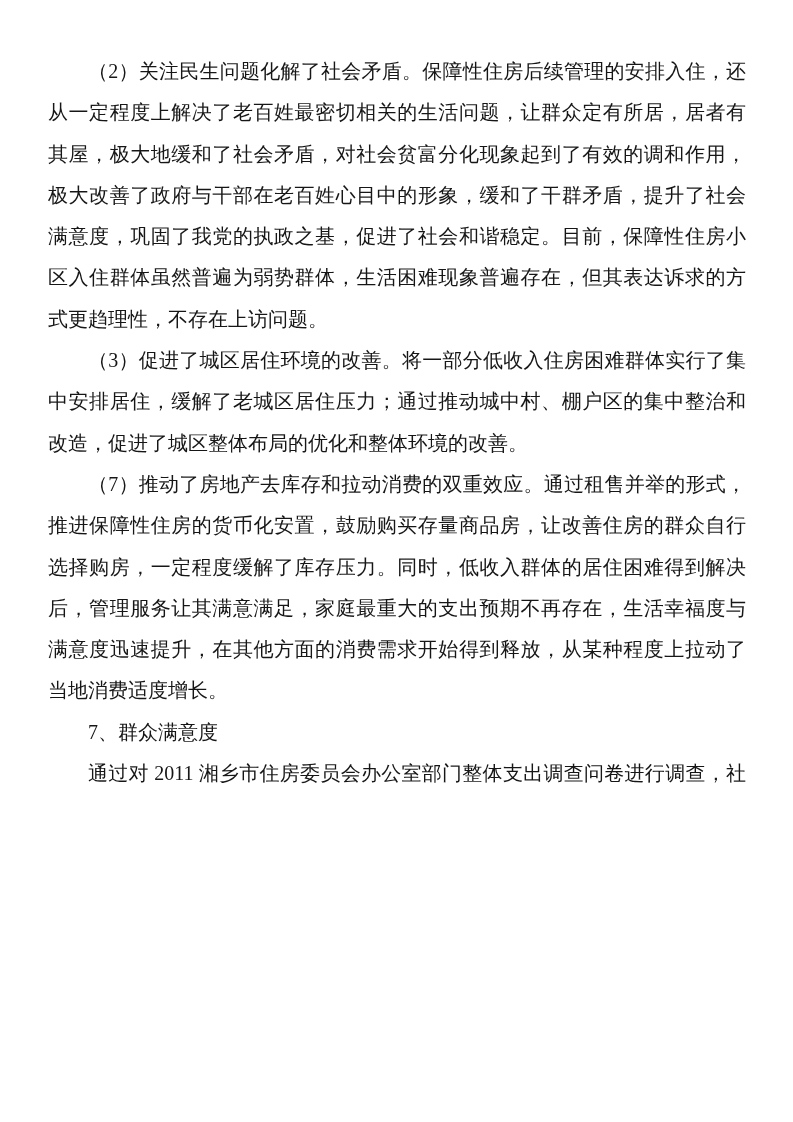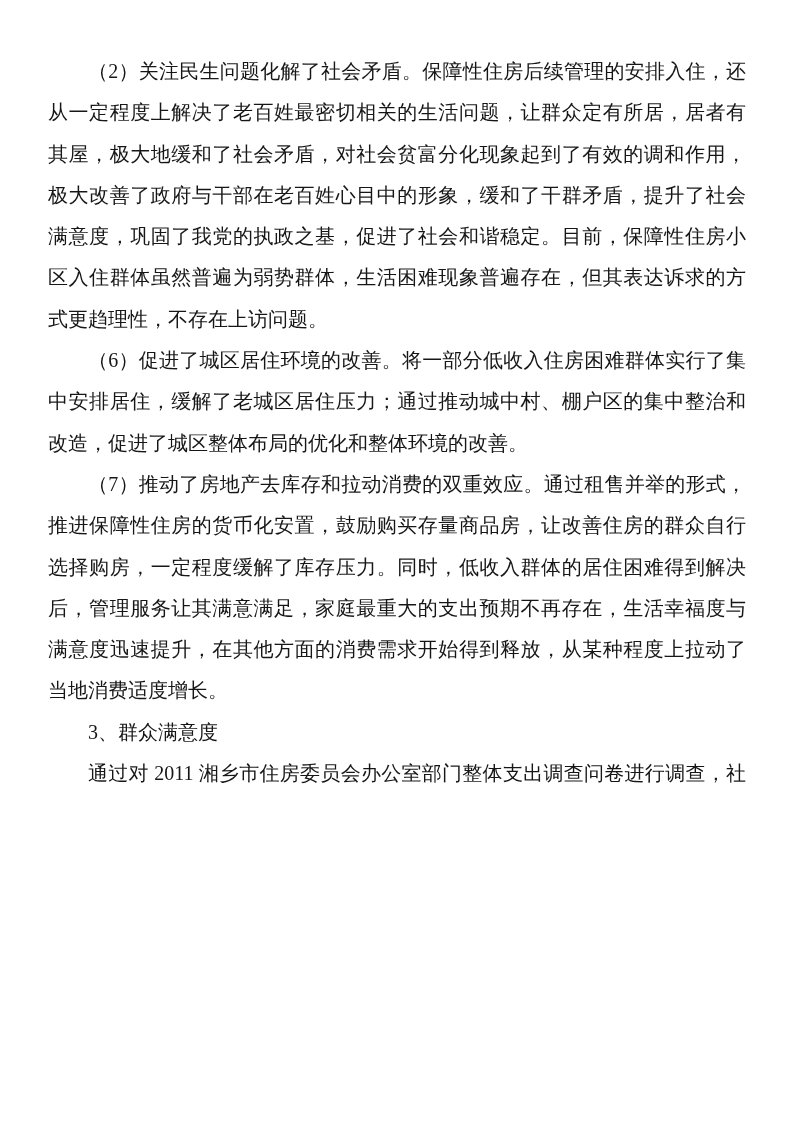--- a/index.html
+++ b/index.html
@@ -36,18 +36,18 @@
   .content p.heading {
     text-align: left;
   }
 </style>
 </head>
 <body>
 
 <div class="page">
   <div class="content">
     <p>（2）关注民生问题化解了社会矛盾。保障性住房后续管理的安排入住，还从一定程度上解决了老百姓最密切相关的生活问题，让群众定有所居，居者有其屋，极大地缓和了社会矛盾，对社会贫富分化现象起到了有效的调和作用，极大改善了政府与干部在老百姓心目中的形象，缓和了干群矛盾，提升了社会满意度，巩固了我党的执政之基，促进了社会和谐稳定。目前，保障性住房小区入住群体虽然普遍为弱势群体，生活困难现象普遍存在，但其表达诉求的方式更趋理性，不存在上访问题。</p>
-    <p>（6）促进了城区居住环境的改善。将一部分低收入住房困难群体实行了集中安排居住，缓解了老城区居住压力；通过推动城中村、棚户区的集中整治和改造，促进了城区整体布局的优化和整体环境的改善。</p>
+    <p>（3）促进了城区居住环境的改善。将一部分低收入住房困难群体实行了集中安排居住，缓解了老城区居住压力；通过推动城中村、棚户区的集中整治和改造，促进了城区整体布局的优化和整体环境的改善。</p>
     <p>（7）推动了房地产去库存和拉动消费的双重效应。通过租售并举的形式，推进保障性住房的货币化安置，鼓励购买存量商品房，让改善住房的群众自行选择购房，一定程度缓解了库存压力。同时，低收入群体的居住困难得到解决后，管理服务让其满意满足，家庭最重大的支出预期不再存在，生活幸福度与满意度迅速提升，在其他方面的消费需求开始得到释放，从某种程度上拉动了当地消费适度增长。</p>
-    <p class="heading">3、群众满意度</p>
+    <p class="heading">7、群众满意度</p>
     <p>通过对 2011 湘乡市住房委员会办公室部门整体支出调查问卷进行调查，社会公众及部门服务对象认为我单位履行职责较好，合理使用预算资金，在一定程度上解决了市城市规划区内低收入群体的居住困难问题，又通过项目建设拉动了当地的经济发展，为促进我市社会和谐和经济良性发展起到了积极的推动作用。通过对 50 份部门整体调查问卷的统计，被调查人员对住房委员会办公室整体工作非常满意的为 94%，满意的为 5%，认为一般的为 1%，没有不满意和很不满意的人。</p>
   </div>
 </div>
 
 </body></html>

